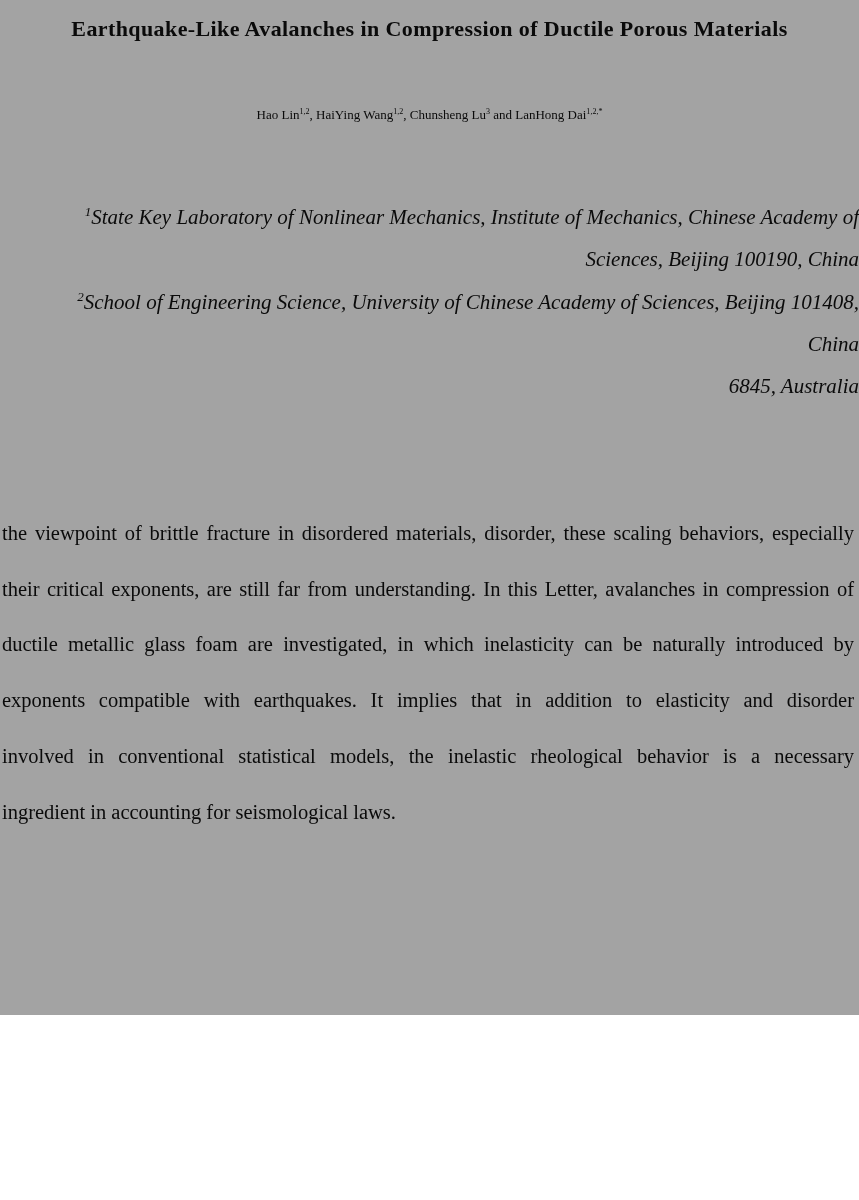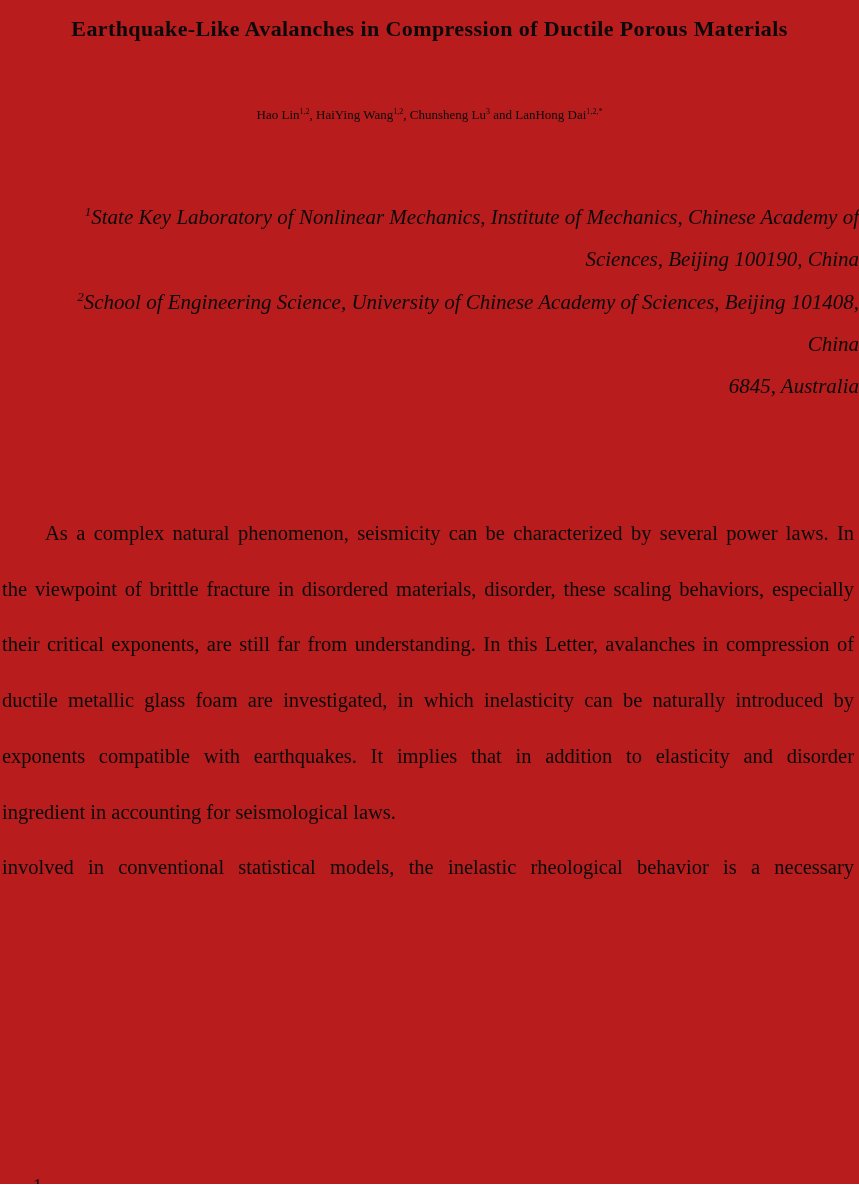--- a/index.html
+++ b/index.html
@@ -3,22 +3,22 @@
 <meta charset="utf-8">
 <style>
   html, body {
     margin: 0;
     padding: 0;
     background: #ffffff;
   }
   .page {
     position: relative;
     width: 859px;
-    height: 1184px;
-    background: #b91c1c;
+    height: 1015px;
+    background: #a3a3a3;
     color: #0a0a0a;
     font-family: "Liberation Serif", "DejaVu Serif", serif;
     overflow: hidden;
   }
   .title {
     position: absolute;
     top: 0;
     left: 0;
     right: 0;
     text-align: center;
@@ -95,24 +95,23 @@
 
   <div class="affiliations">
     <div class="aff-line"><sup class="affnum">1</sup><span>State Key Laboratory of Nonlinear Mechanics, Institute of Mechanics, Chinese Academy of</span></div>
     <div class="aff-line"><span>Sciences, Beijing 100190, China</span></div>
     <div class="aff-line"><sup class="affnum">2</sup><span>School of Engineering Science, University of Chinese Academy of Sciences, Beijing 101408,</span></div>
     <div class="aff-line"><span>China</span></div>
     <div class="aff-line"><span>6845, Australia</span></div>
   </div>
 
   <div class="abstract">
-    <div class="abs-line first">As a complex natural phenomenon, seismicity can be characterized by several power laws. In</div>
     <div class="abs-line">the viewpoint of brittle fracture in disordered materials, disorder, these scaling behaviors, especially</div>
     <div class="abs-line">their critical exponents, are still far from understanding. In this Letter, avalanches in compression of</div>
     <div class="abs-line">ductile metallic glass foam are investigated, in which inelasticity can be naturally introduced by</div>
     <div class="abs-line">exponents compatible with earthquakes. It implies that in addition to elasticity and disorder</div>
+    <div class="abs-line">involved in conventional statistical models, the inelastic rheological behavior is a necessary</div>
     <div class="abs-line last">ingredient in accounting for seismological laws.</div>
-    <div class="abs-line">involved in conventional statistical models, the inelastic rheological behavior is a necessary</div>
   </div>
 
   <div class="page-number">1</div>
 
 </div>
 
 </body></html>

